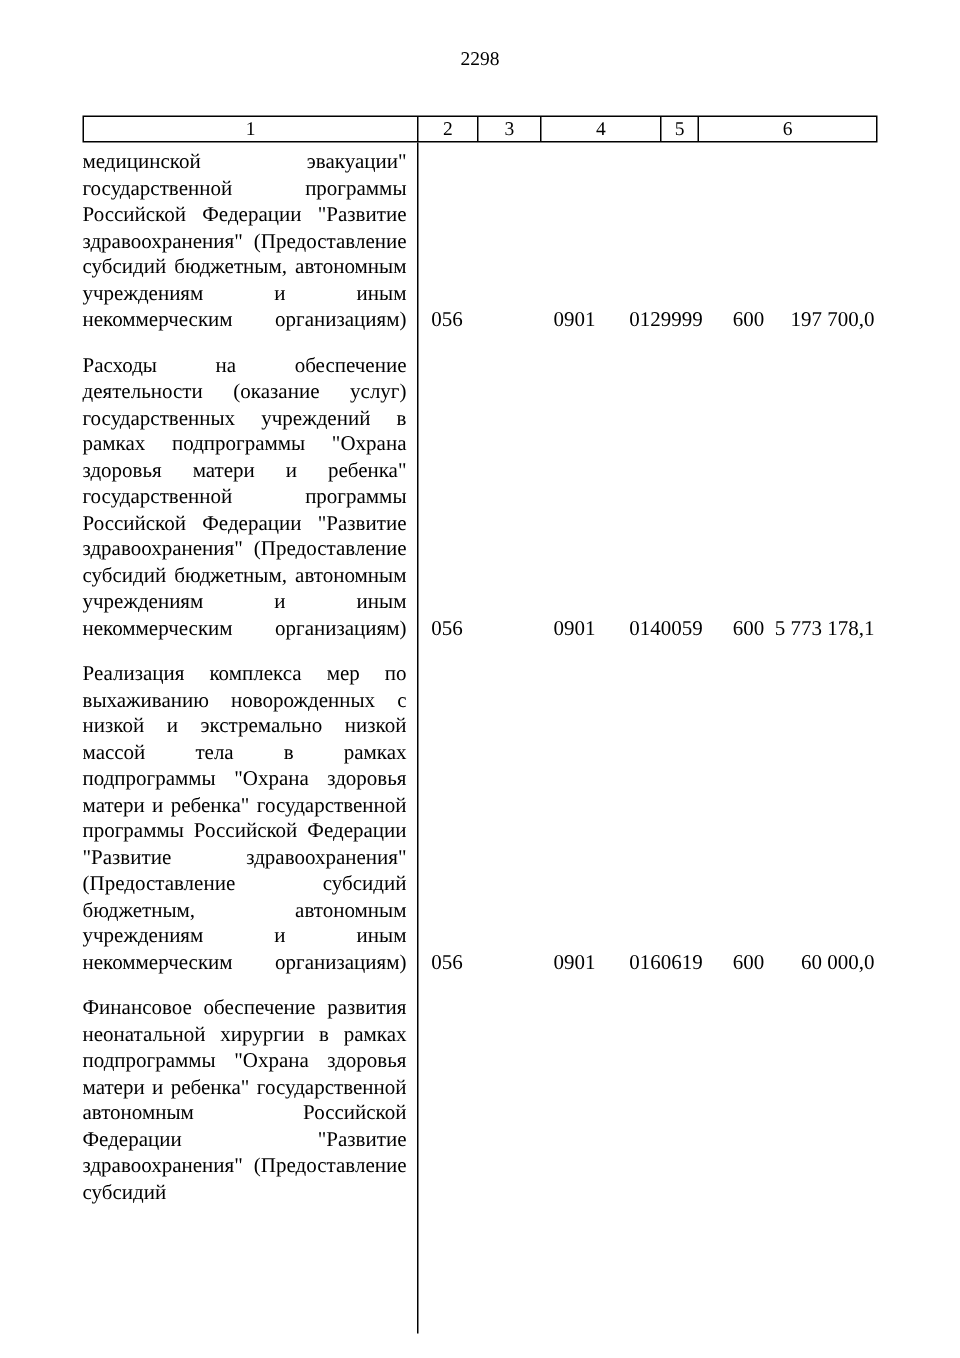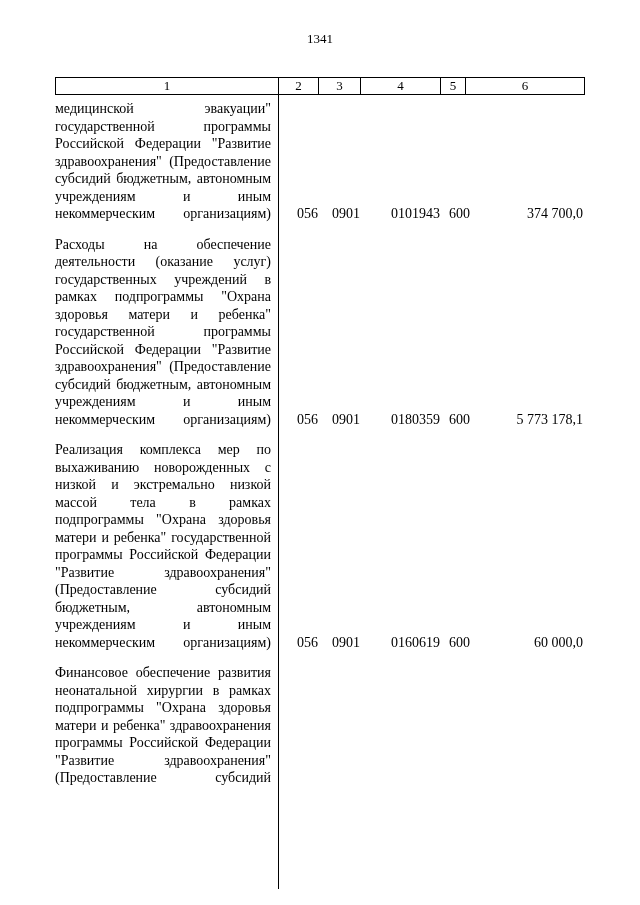--- a/index.html
+++ b/index.html
@@ -71,81 +71,81 @@
     line-height: 17.5px;
     text-align: justify;
     text-align-last: justify;
     hyphens: none;
   }
   .code, .amount {
     font-size: 14px;
     line-height: 17.5px;
     white-space: nowrap;
   }
-  .code { text-align: right; }
+  .code { text-align: center; }
   .code.c2 { width: 40px; }
-  .code.c3 { width: 42px; }
+  .code.c3 { width: 42px; margin-left: 44px; }
   .code.c4 { width: 80px; }
   .code.c5 { width: 30px; }
   .amount {
     flex: 1;
     text-align: right;
     padding-right: 2px;
   }
 </style>
 </head>
 <body>
 
 <div class="page">
 
-  <div class="page-number">1341</div>
+  <div class="page-number">2298</div>
 
   <div class="budget-table">
 
     <div class="thead">
       <div class="th c1">1</div>
       <div class="th c2">2</div>
       <div class="th c3">3</div>
       <div class="th c4">4</div>
       <div class="th c5">5</div>
       <div class="th c6">6</div>
     </div>
 
     <div class="tbody">
       <div class="col-divider"></div>
 
       <div class="row">
         <div class="name">медицинской эвакуации" государственной программы Российской Федерации "Развитие здравоохранения" (Предоставление субсидий бюджетным, автономным учреждениям и иным некоммерческим организациям)</div>
         <div class="code c2">056</div>
         <div class="code c3">0901</div>
-        <div class="code c4">0101943</div>
+        <div class="code c4">0129999</div>
         <div class="code c5">600</div>
-        <div class="amount">374 700,0</div>
+        <div class="amount">197 700,0</div>
       </div>
 
       <div class="row">
         <div class="name">Расходы на обеспечение деятельности (оказание услуг) государственных учреждений в рамках подпрограммы "Охрана здоровья матери и ребенка" государственной программы Российской Федерации "Развитие здравоохранения" (Предоставление субсидий бюджетным, автономным учреждениям и иным некоммерческим организациям)</div>
         <div class="code c2">056</div>
         <div class="code c3">0901</div>
-        <div class="code c4">0180359</div>
+        <div class="code c4">0140059</div>
         <div class="code c5">600</div>
         <div class="amount">5 773 178,1</div>
       </div>
 
       <div class="row">
         <div class="name">Реализация комплекса мер по выхаживанию новорожденных с низкой и экстремально низкой массой тела в рамках подпрограммы "Охрана здоровья матери и ребенка" государственной программы Российской Федерации "Развитие здравоохранения" (Предоставление субсидий бюджетным, автономным учреждениям и иным некоммерческим организациям)</div>
         <div class="code c2">056</div>
         <div class="code c3">0901</div>
         <div class="code c4">0160619</div>
         <div class="code c5">600</div>
         <div class="amount">60 000,0</div>
       </div>
 
       <div class="row">
-        <div class="name">Финансовое обеспечение развития неонатальной хирургии в рамках подпрограммы "Охрана здоровья матери и ребенка" здравоохранения программы Российской Федерации "Развитие здравоохранения" (Предоставление субсидий</div>
+        <div class="name">Финансовое обеспечение развития неонатальной хирургии в рамках подпрограммы "Охрана здоровья матери и ребенка" государственной автономным Российской Федерации "Развитие здравоохранения" (Предоставление субсидий</div>
         <div class="code c2"></div>
         <div class="code c3"></div>
         <div class="code c4"></div>
         <div class="code c5"></div>
         <div class="amount"></div>
       </div>
 
     </div>
   </div>
 </div>

